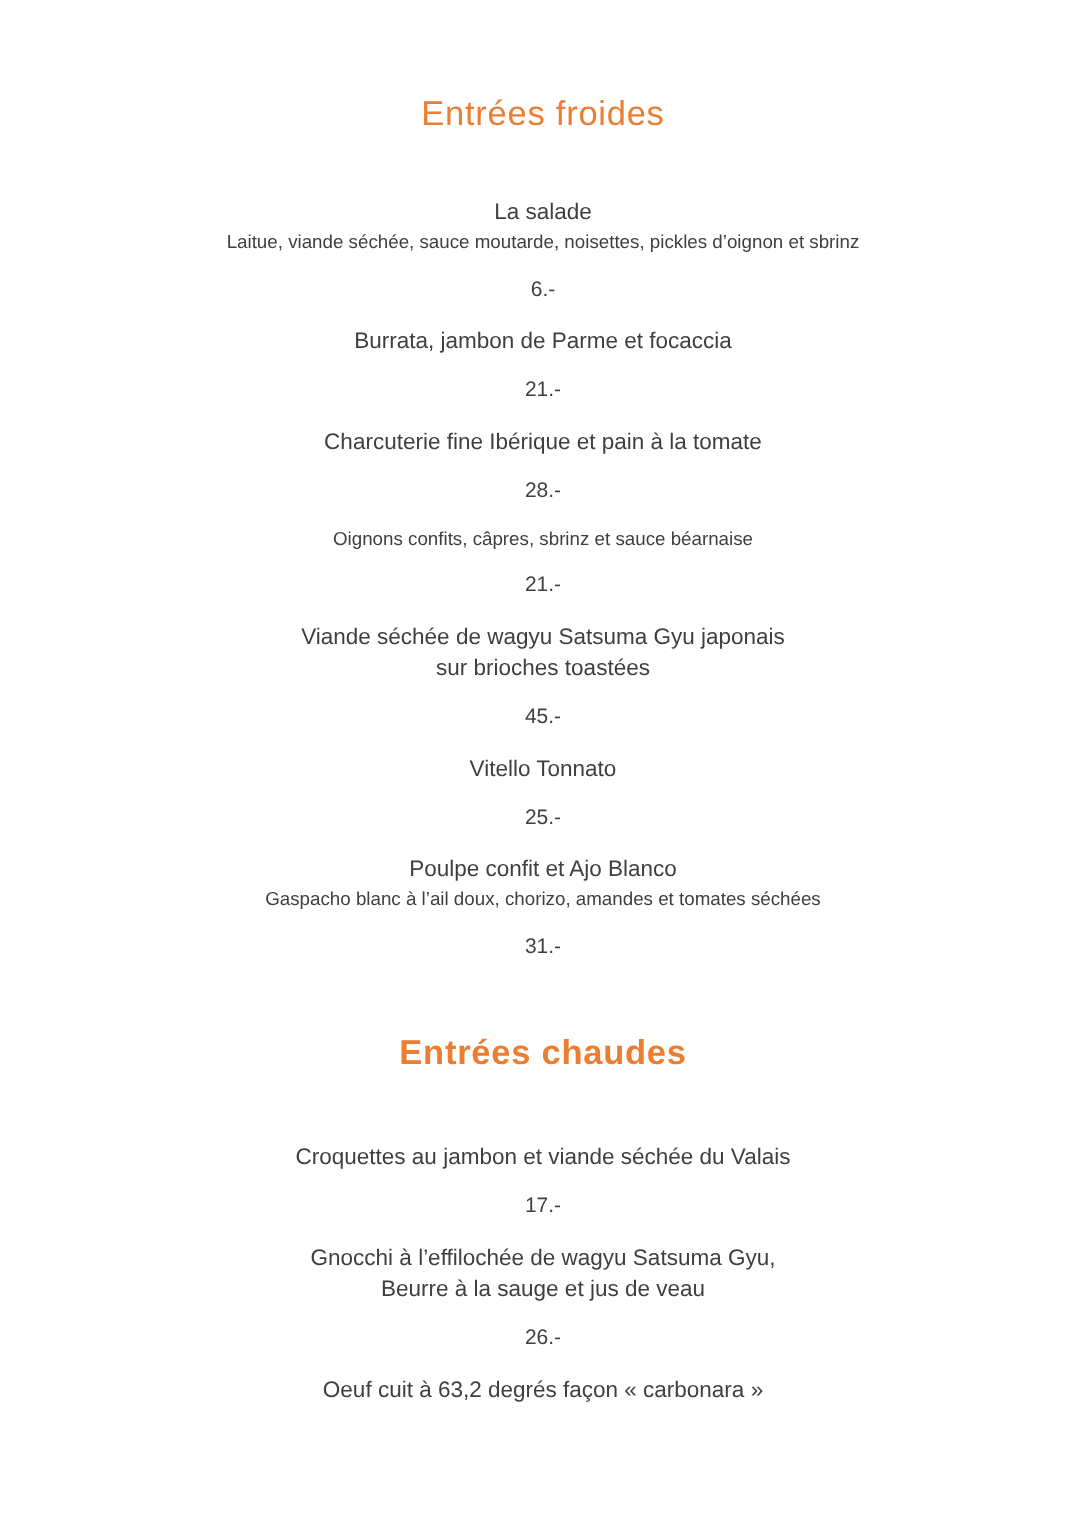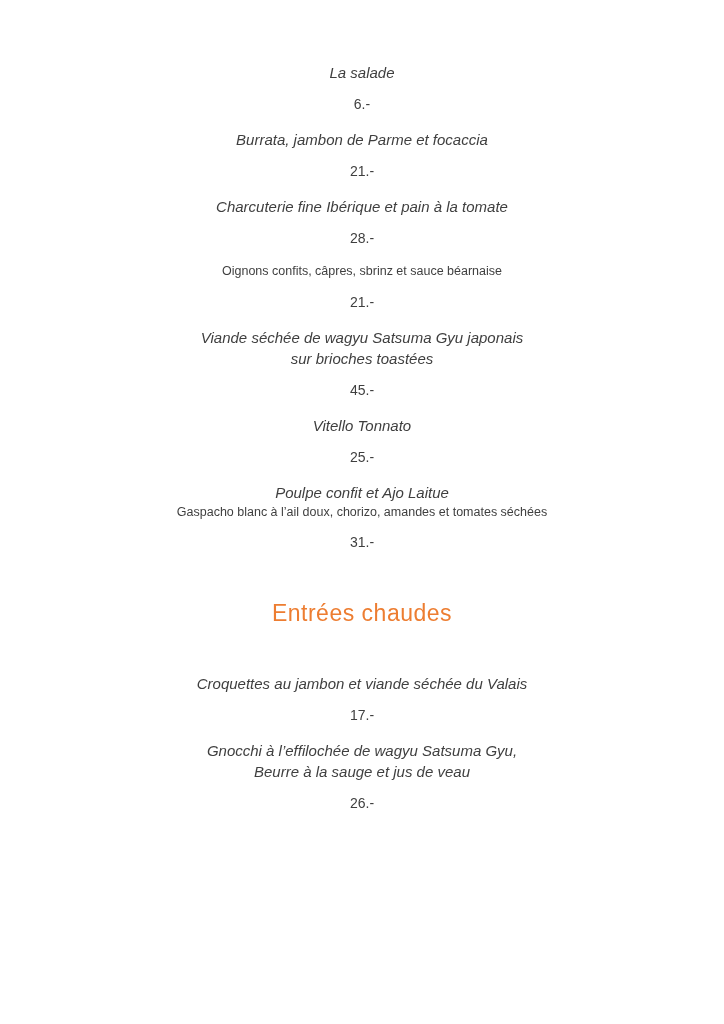--- a/index.html
+++ b/index.html
@@ -23,51 +23,53 @@
   .section-title {
     color: var(--heading, #ED7D31);
     font-size: 23px;
     font-weight: 400;
     letter-spacing: 0.5px;
     margin: 0 0 42px 0;
   }
   .section-title.second {
     margin-top: 50px;
     margin-bottom: 46px;
+    font-weight: bold;
   }
   .menu-item {
     margin: 0 auto;
   }
   .item-name {
     font-size: 15px;
     line-height: 1.4;
     white-space: pre-line;
     color: var(--body_text, #3f3f3f);
-    font-style: italic;
   }
   .item-desc {
     font-size: 12.5px;
     line-height: 1.4;
     margin-top: 1px;
     color: var(--body_text, #3f3f3f);
   }
   .item-price {
     font-size: 14px;
     margin: 13px 0 17px 0;
     color: var(--body_text, #3f3f3f);
   }
 </style>
 </head>
 <body>
 
 <div class="page">
 
+  <h1 class="section-title">Entrées froides</h1>
 
   <div class="menu-item">
     <div class="item-name">La salade</div>
+    <div class="item-desc">Laitue, viande séchée, sauce moutarde, noisettes, pickles d’oignon et sbrinz</div>
     <div class="item-price">6.-</div>
   </div>
 
   <div class="menu-item">
     <div class="item-name">Burrata, jambon de Parme et focaccia</div>
     <div class="item-price">21.-</div>
   </div>
 
   <div class="menu-item">
     <div class="item-name">Charcuterie fine Ibérique et pain à la tomate</div>
@@ -84,33 +86,37 @@
 sur brioches toastées</div>
     <div class="item-price">45.-</div>
   </div>
 
   <div class="menu-item">
     <div class="item-name">Vitello Tonnato</div>
     <div class="item-price">25.-</div>
   </div>
 
   <div class="menu-item">
-    <div class="item-name">Poulpe confit et Ajo Laitue</div>
+    <div class="item-name">Poulpe confit et Ajo Blanco</div>
     <div class="item-desc">Gaspacho blanc à l’ail doux, chorizo, amandes et tomates séchées</div>
     <div class="item-price">31.-</div>
   </div>
 
   <h1 class="section-title second">Entrées chaudes</h1>
 
 
   <div class="menu-item">
     <div class="item-name">Croquettes au jambon et viande séchée du Valais</div>
     <div class="item-price">17.-</div>
   </div>
 
   <div class="menu-item">
     <div class="item-name">Gnocchi à l’effilochée de wagyu Satsuma Gyu,
 Beurre à la sauge et jus de veau</div>
     <div class="item-price">26.-</div>
   </div>
 
+  <div class="menu-item">
+    <div class="item-name">Oeuf cuit à 63,2 degrés façon « carbonara »</div>
+
+  </div>
 
 </div>
 
 </body></html>

